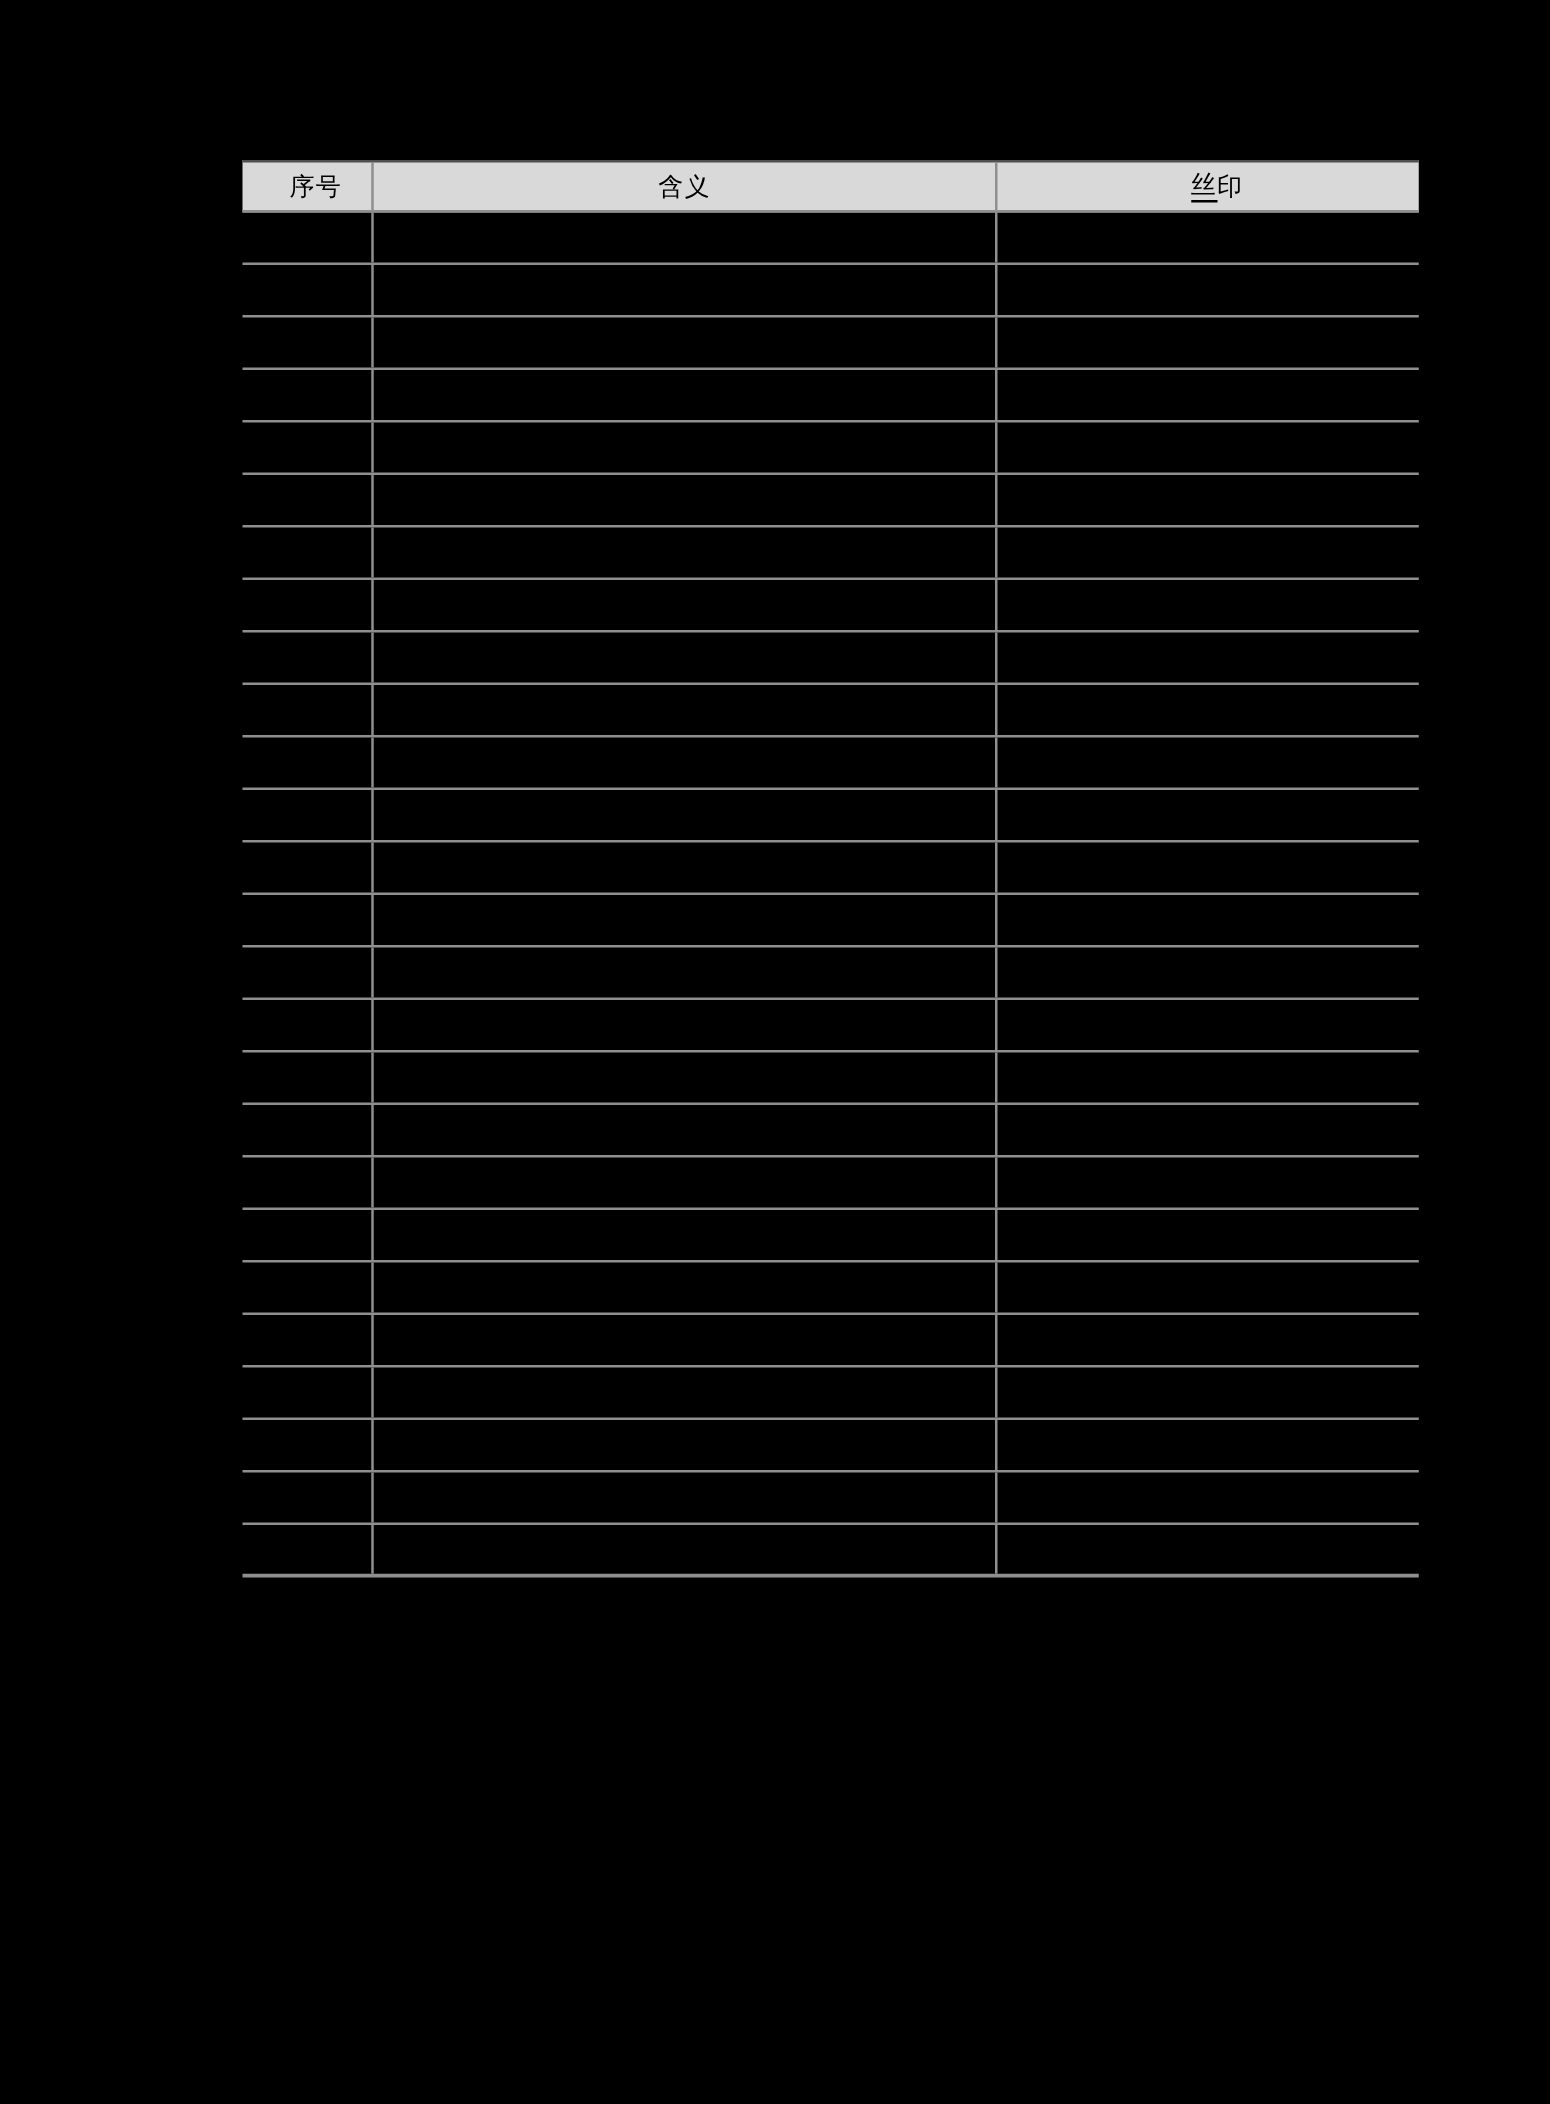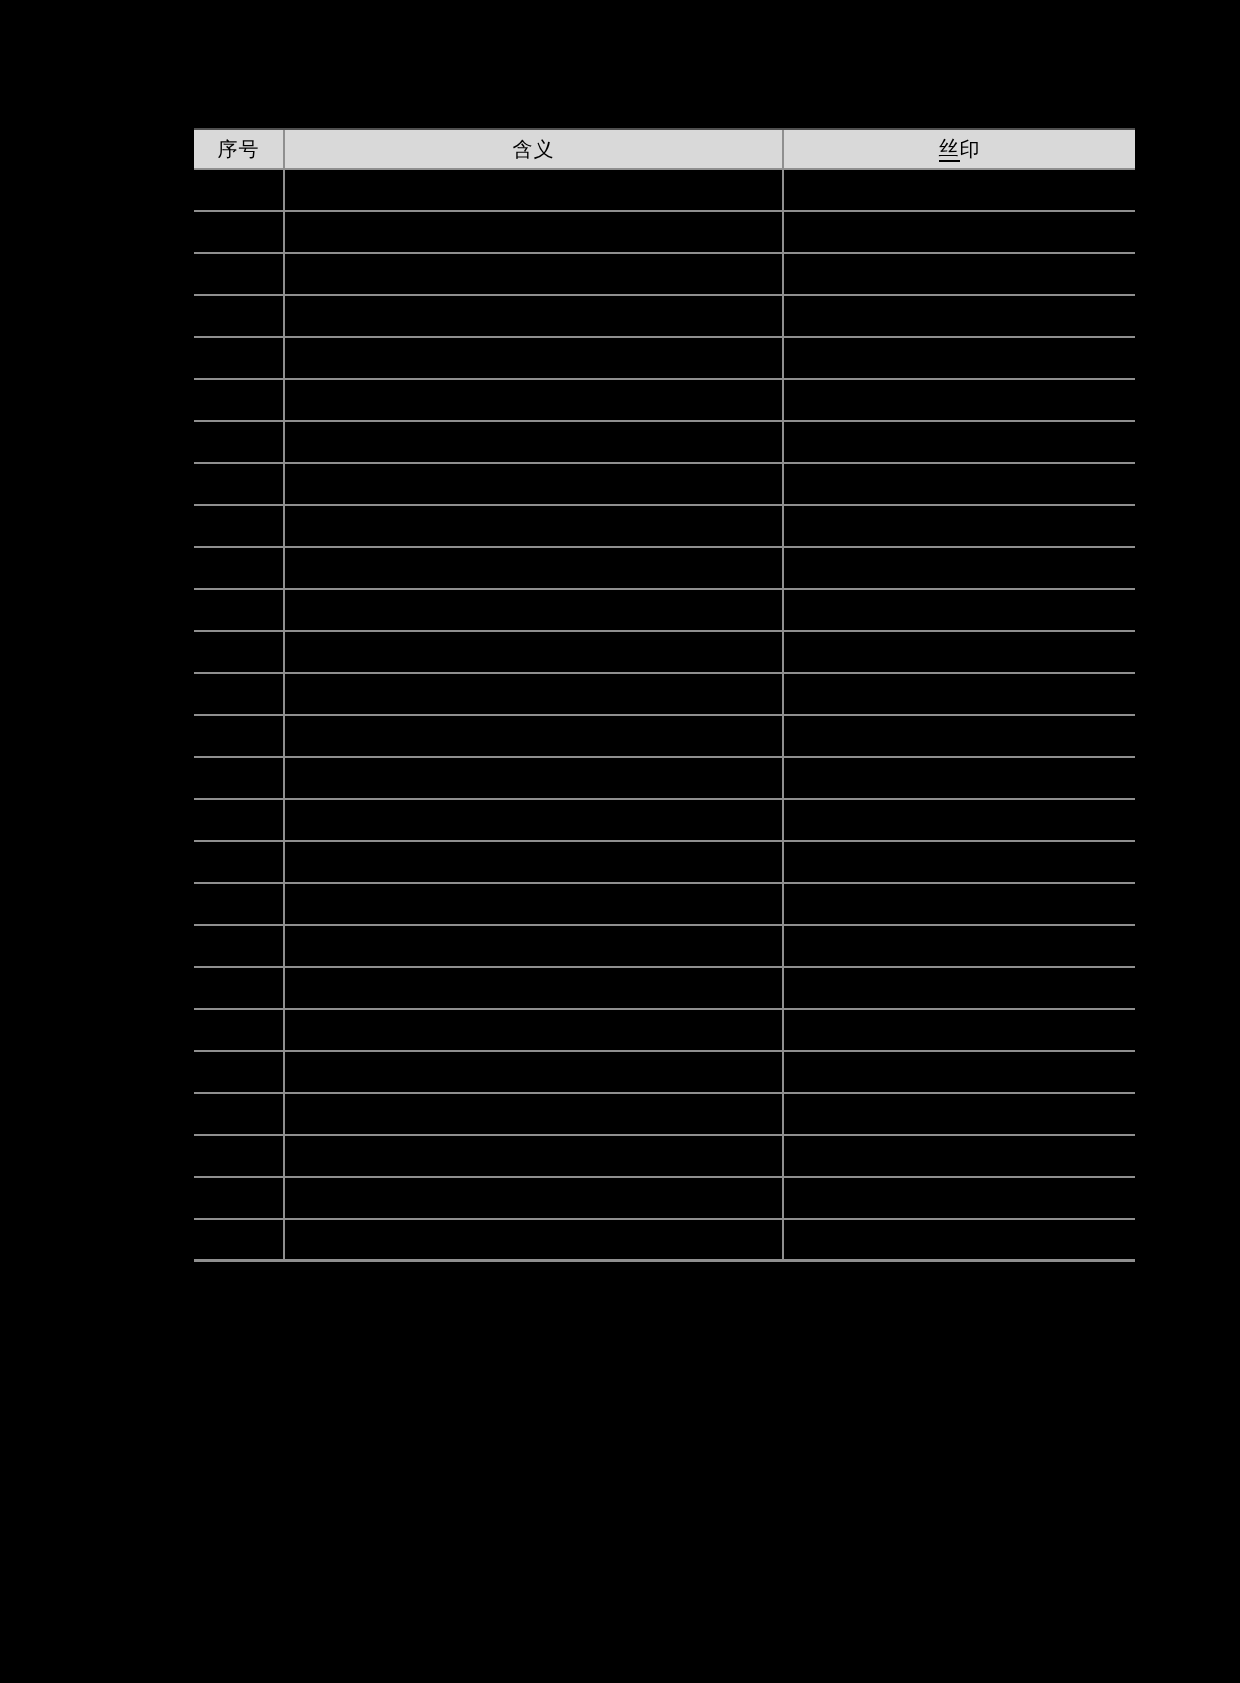--- a/index.html
+++ b/index.html
@@ -21,20 +21,21 @@
     position:absolute;
     left:194px;
     top:128px;
     width:941px;
   }
   .trow{
     display:grid;
     grid-template-columns:89px 499px 353px;
     height:42px;
     border-bottom:2px solid var(--grid);
+    padding-left:14px;
   }
   .trow > .cell + .cell{
     border-left:2px solid var(--grid);
   }
   .header-row{
     background:var(--header-bg);
     border-top:2px solid var(--header-top);
     color:var(--header-text);
     font-size:20px;
     letter-spacing:1px;

